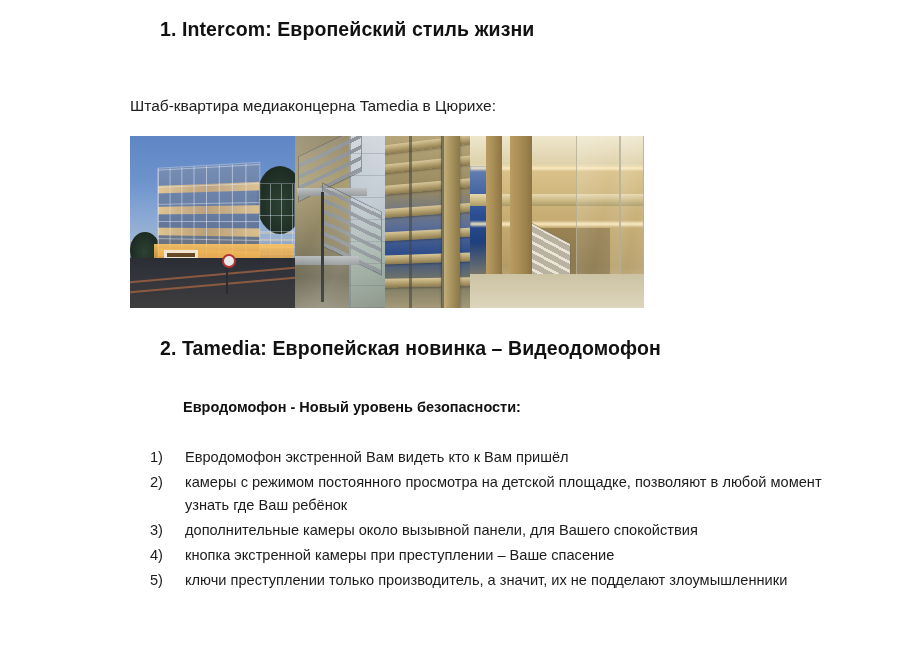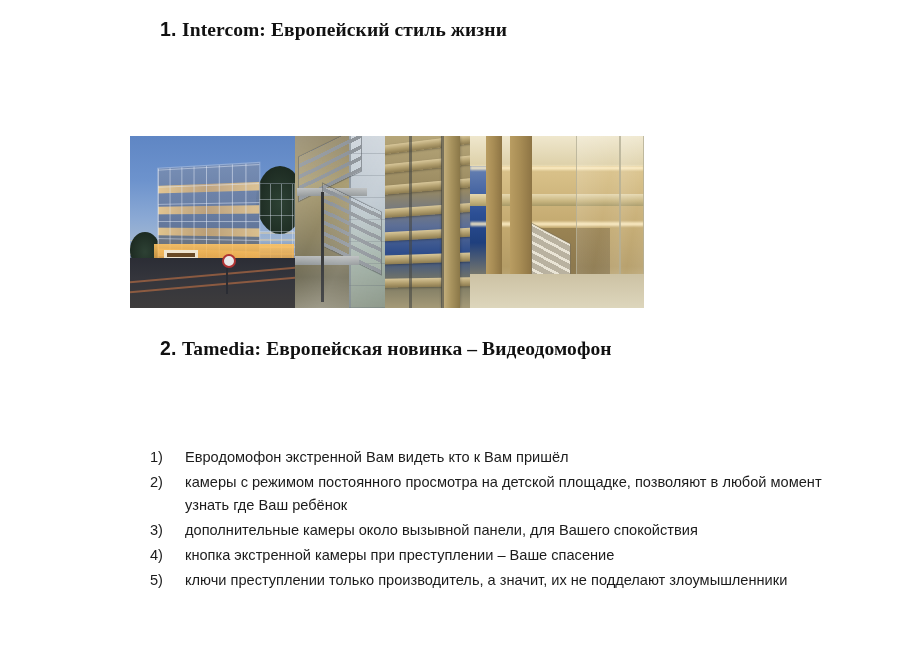--- a/index.html
+++ b/index.html
@@ -32,21 +32,20 @@
     color: #111111;
     white-space: nowrap;
   }
   .heading .h-num {
     width: 22px;
     flex: 0 0 22px;
     font-weight: bold;
   }
   .heading .h-text {
     font-weight: bold;
-    font-family: Liberation Serif, serif;
   }
   #heading-1 {
     left: 160px;
     top: 18px;
     font-size: 19.5px;
     letter-spacing: 0.1px;
   }
   #heading-2 {
     left: 160px;
     top: 337px;
@@ -312,20 +311,21 @@
 </head>
 <body>
 
 <div class="page">
 
   <div class="heading" id="heading-1">
     <span class="h-num">1.</span>
     <span class="h-text">Intercom: Европейский стиль жизни</span>
   </div>
 
+  <div id="caption">Штаб-квартира медиаконцерна Tamedia в Цюрихе:</div>
 
   <div id="photo-strip">
 
     <div class="photo" id="photo-exterior">
       <div class="sky-dusk"></div>
 
       <div class="bg-bldg" style="left:128px; top:92px; width:38px; height:48px;"></div>
       <div class="bg-bldg" style="left:0px; top:104px; width:26px; height:36px;"></div>
 
       <div class="tree" style="left:126px; top:30px; width:48px; height:68px;"></div>
@@ -405,20 +405,21 @@
       <div class="atrium-floor"></div>
     </div>
 
   </div>
 
   <div class="heading" id="heading-2">
     <span class="h-num">2.</span>
     <span class="h-text">Tamedia: Европейская новинка – Видеодомофон</span>
   </div>
 
+  <div id="subheading">Евродомофон - Новый уровень безопасности:</div>
 
   <div id="feature-list">
 
     <div class="list-item">
       <span class="li-marker">1)</span>
       <span class="li-text">Евродомофон экстренной Вам видеть кто к Вам пришёл</span>
     </div>
 
     <div class="list-item">
       <span class="li-marker">2)</span>

